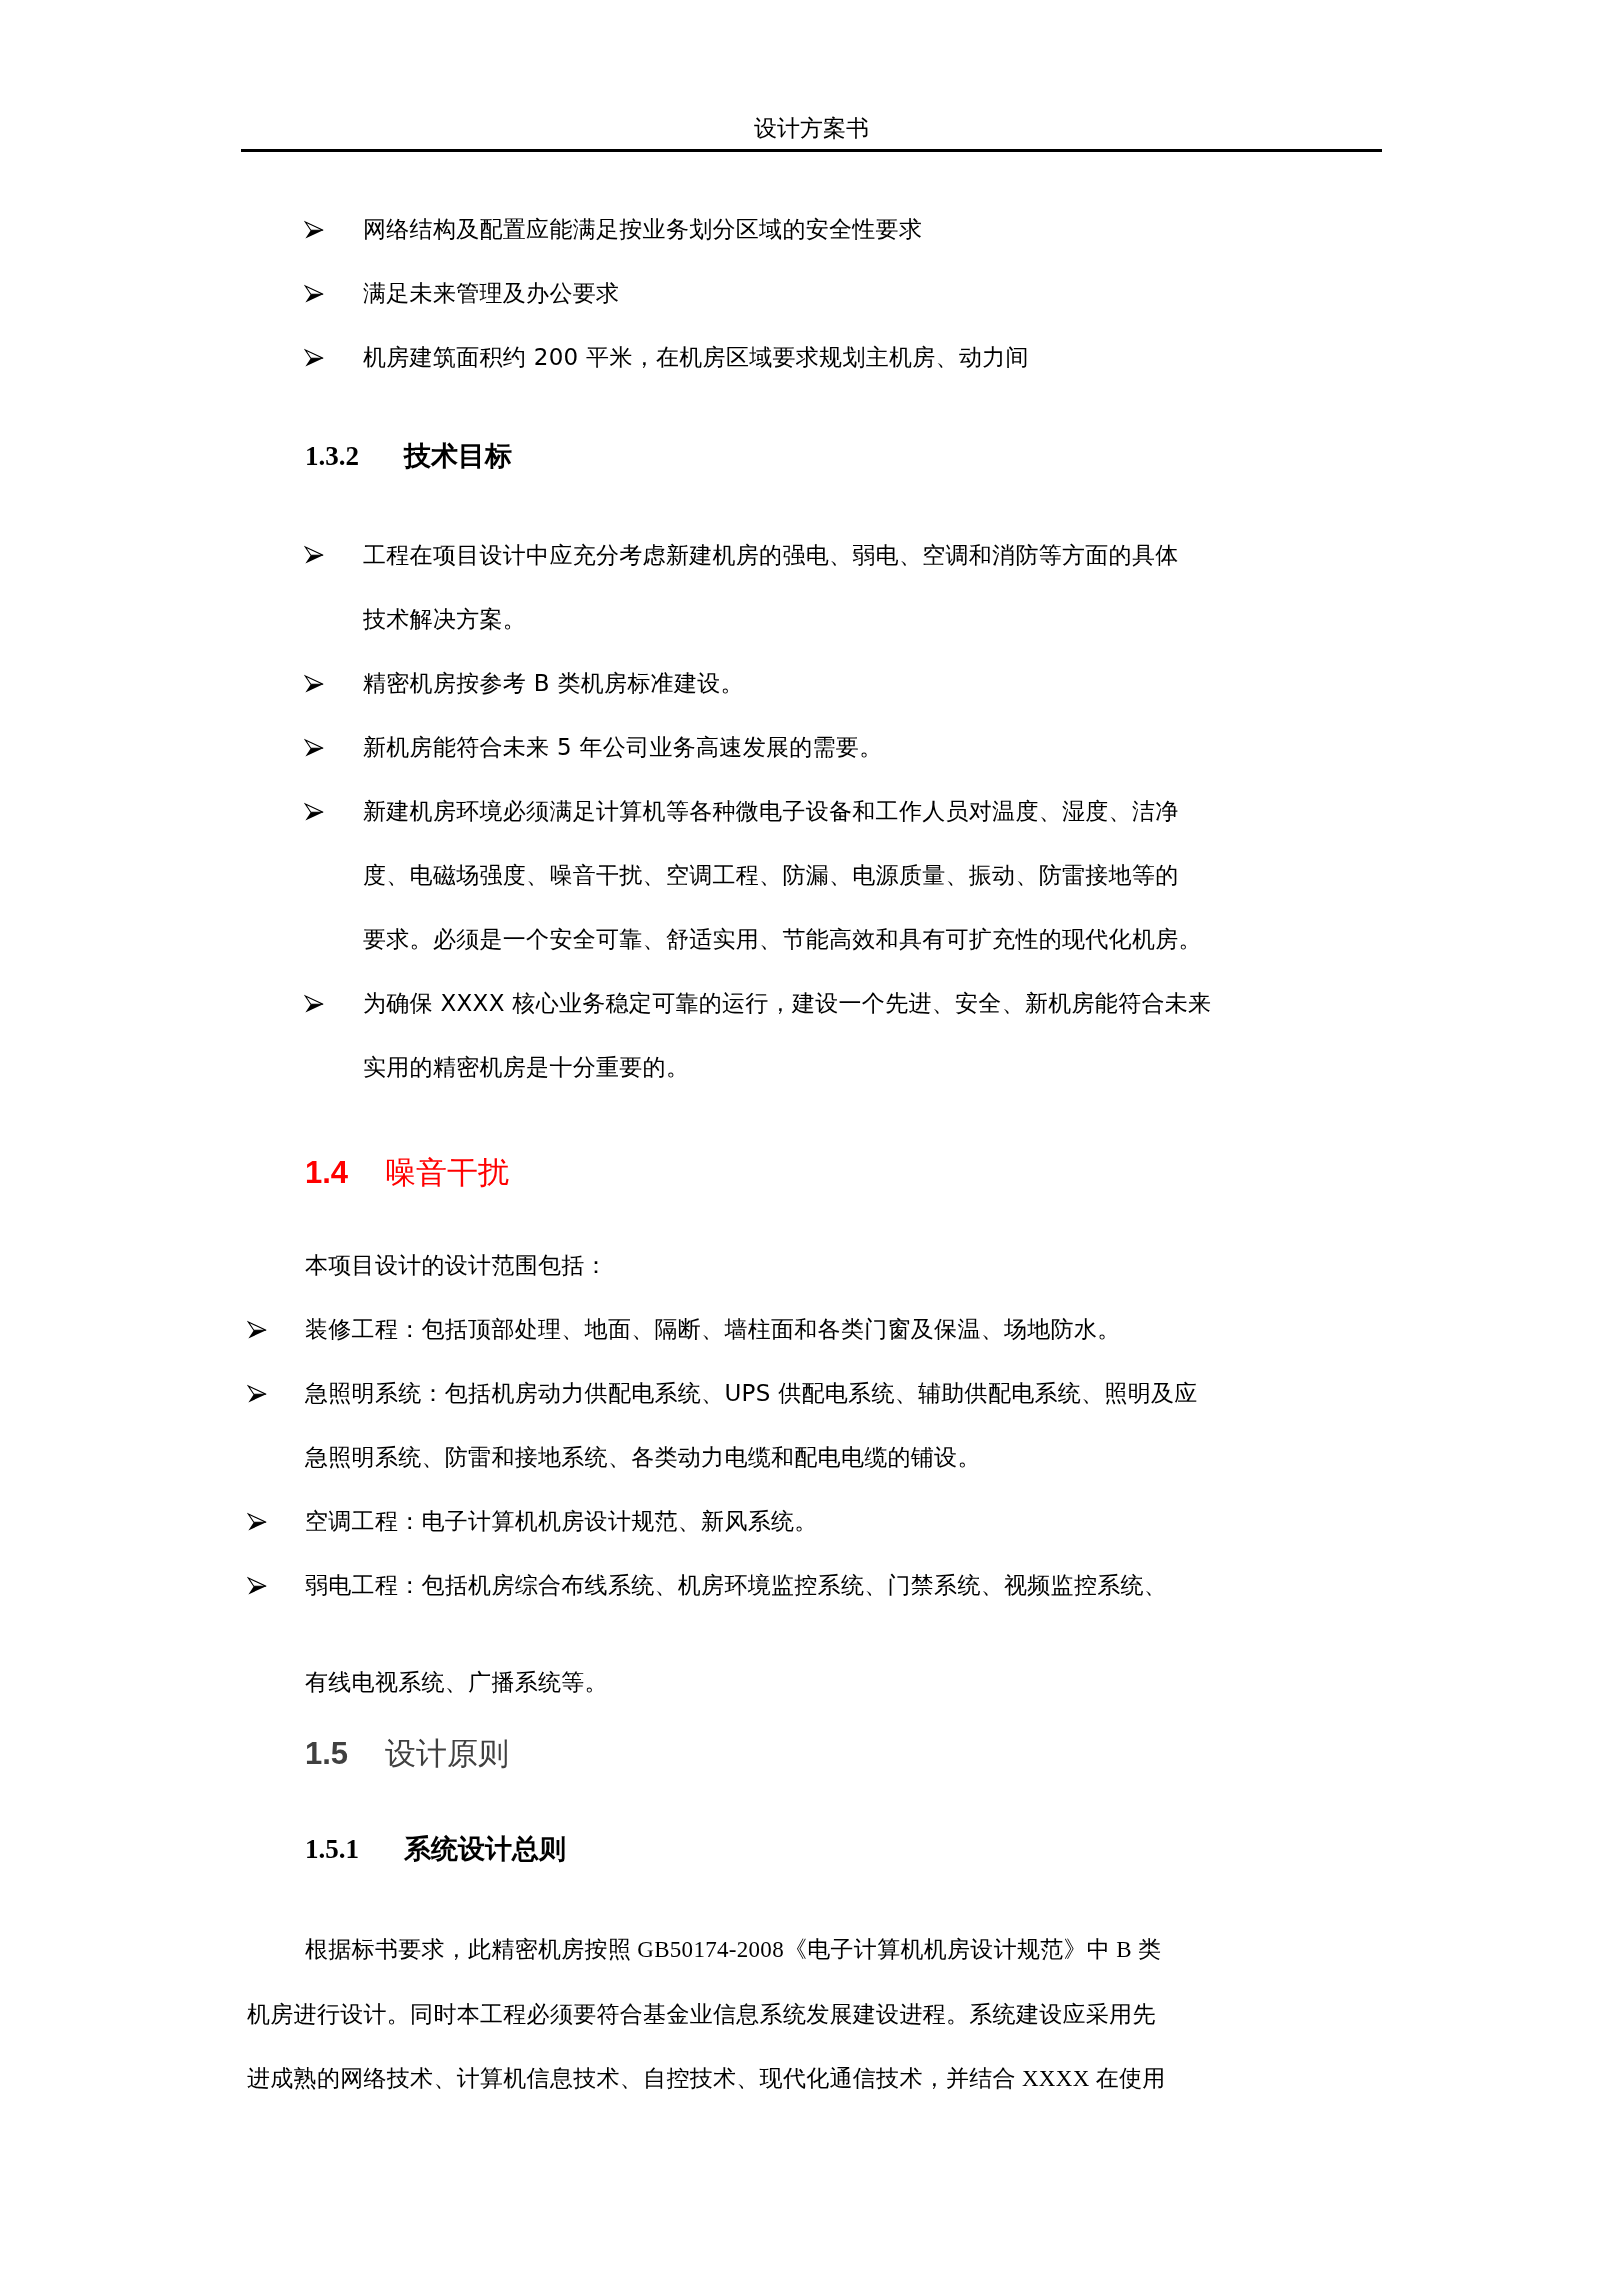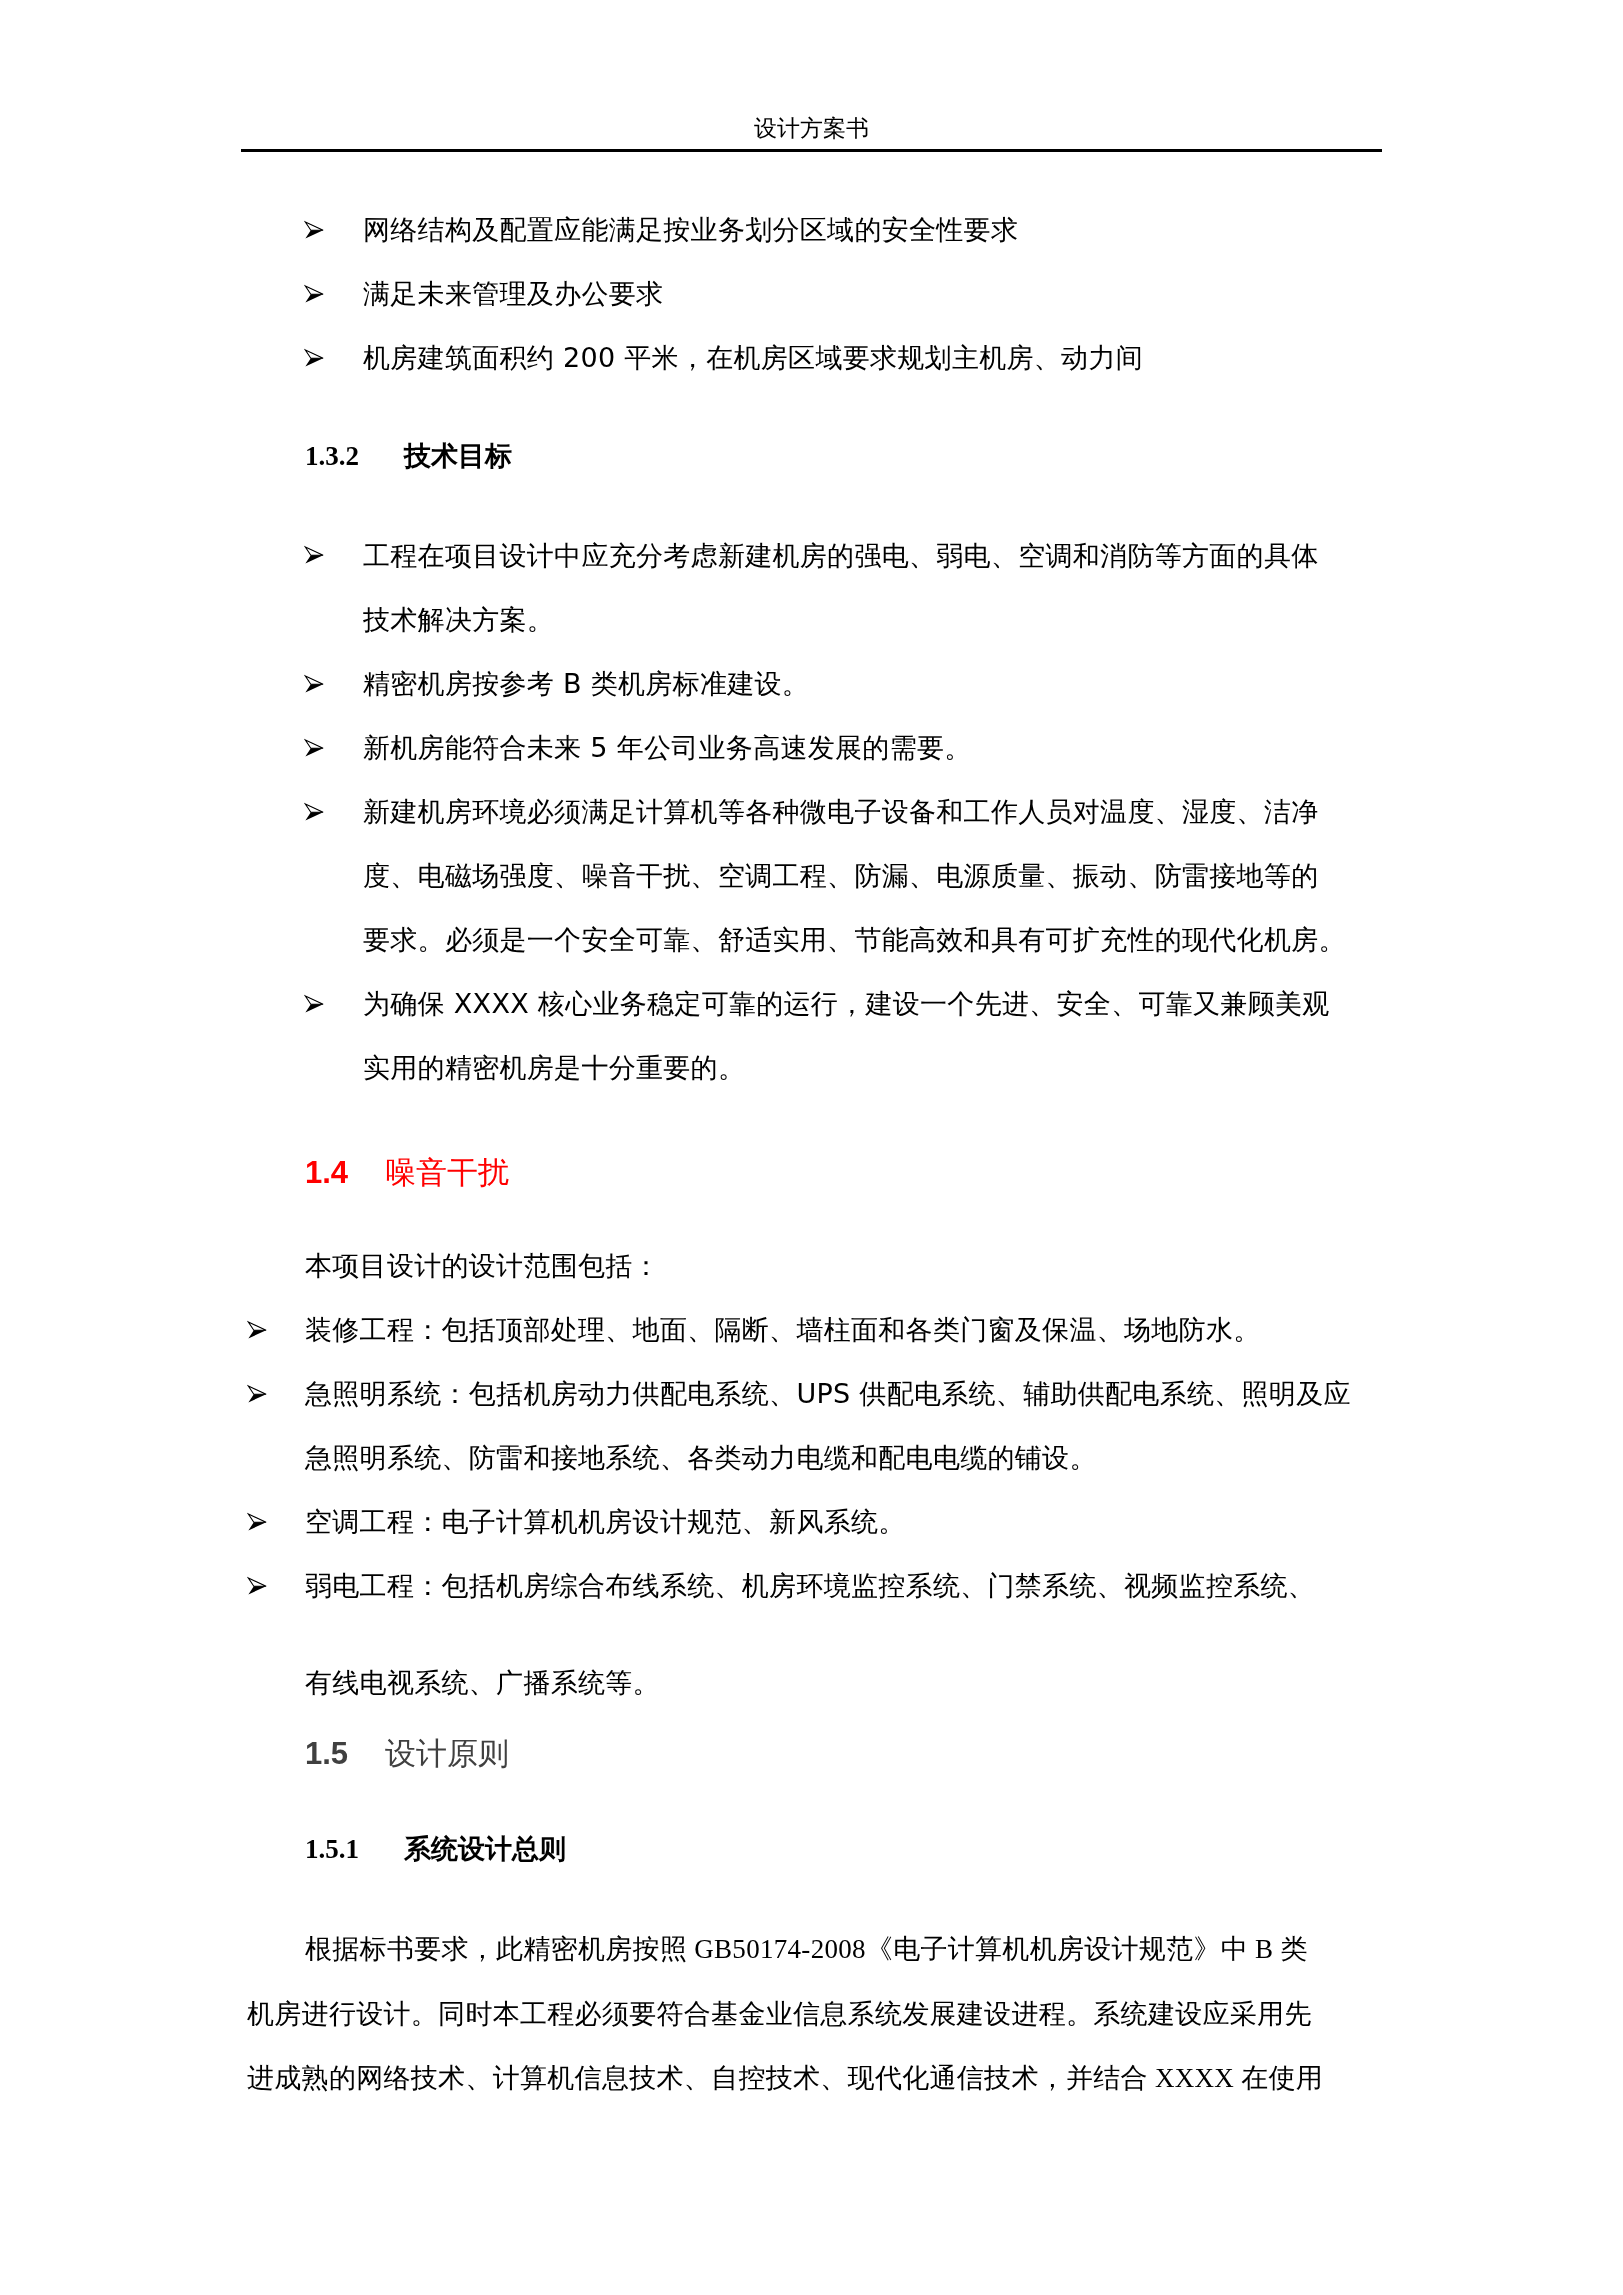--- a/index.html
+++ b/index.html
@@ -33,21 +33,21 @@
     }
     .header-rule {
       position: absolute;
       left: 241px; width: 1141px;
       top: 149px;
       height: 2.7px;
       background: #000;
     }
     .line {
       position: absolute;
-      font-size: 27px;
+      font-size: 23px;
       line-height: 33px;
       white-space: nowrap;
       font-family: "DejaVu Sans", "Liberation Sans", sans-serif;
       letter-spacing: 0.3px;
     }
     .serif-line {
       font-family: "Liberation Serif", "DejaVu Serif", serif;
     }
     .bullet {
       position: absolute;
@@ -148,21 +148,21 @@
     <div class="line" style="left:363px; top:795px;">新建机房环境必须满足计算机等各种微电子设备和工作人员对温度、湿度、洁净</div>
     <div class="line" style="left:363px; top:859px;">度、电磁场强度、噪音干扰、空调工程、防漏、电源质量、振动、防雷接地等的</div>
     <div class="line" style="left:363px; top:923px;">要求。必须是一个安全可靠、舒适实用、节能高效和具有可扩充性的现代化机房。</div>
 
     <span class="bullet" style="left:304px; top:994px;">
         <svg width="20.5" height="20.5" viewBox="0 0 30 30">
           <polygon points="2,3 28,15 2,27 10,15" fill="#000"></polygon>
           <polygon points="2,3 28,15 10,15" fill="#fff" stroke="#000" stroke-width="1.5"></polygon>
         </svg>
       </span>
-    <div class="line" style="left:363px; top:987px;">为确保 XXXX 核心业务稳定可靠的运行，建设一个先进、安全、可靠又兼顾美观</div>
+    <div class="line" style="left:363px; top:987px;">为确保 XXXX 核心业务稳定可靠的运行，建设一个先进、安全、新机房能符合未来</div>
     <div class="line" style="left:363px; top:1051px;">实用的精密机房是十分重要的。</div>
   </div>
 
   <div class="h2" style="left:305px; top:1154px; color:#FF0000;">
     <span class="num">1.4</span><span class="txt">噪音干扰</span>
   </div>
 
   <div class="line" style="left:305px; top:1249px;">本项目设计的设计范围包括：</div>
 
   <div>

